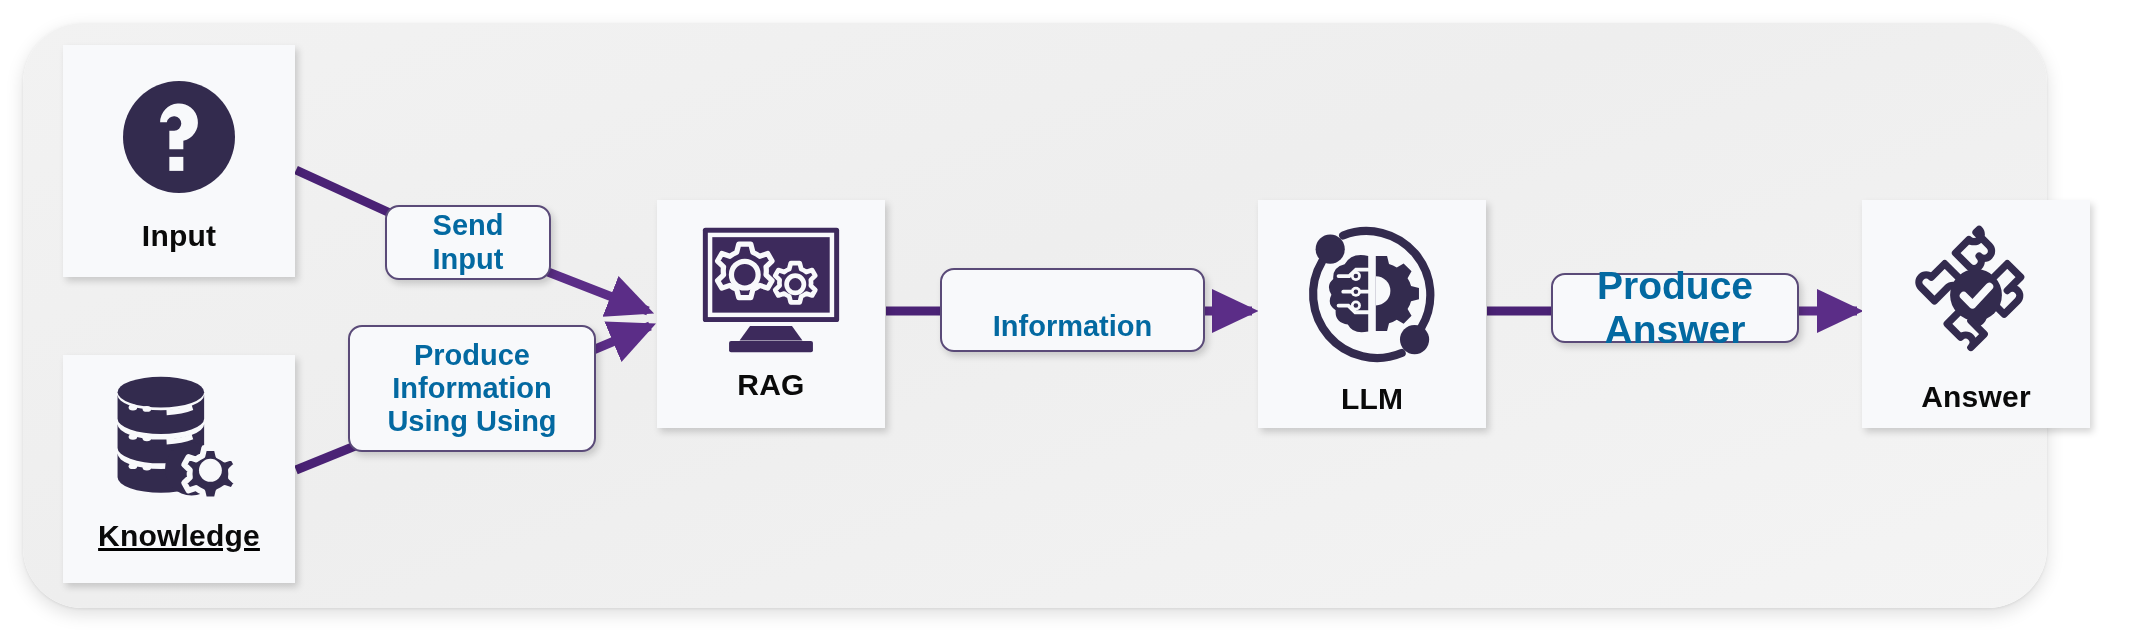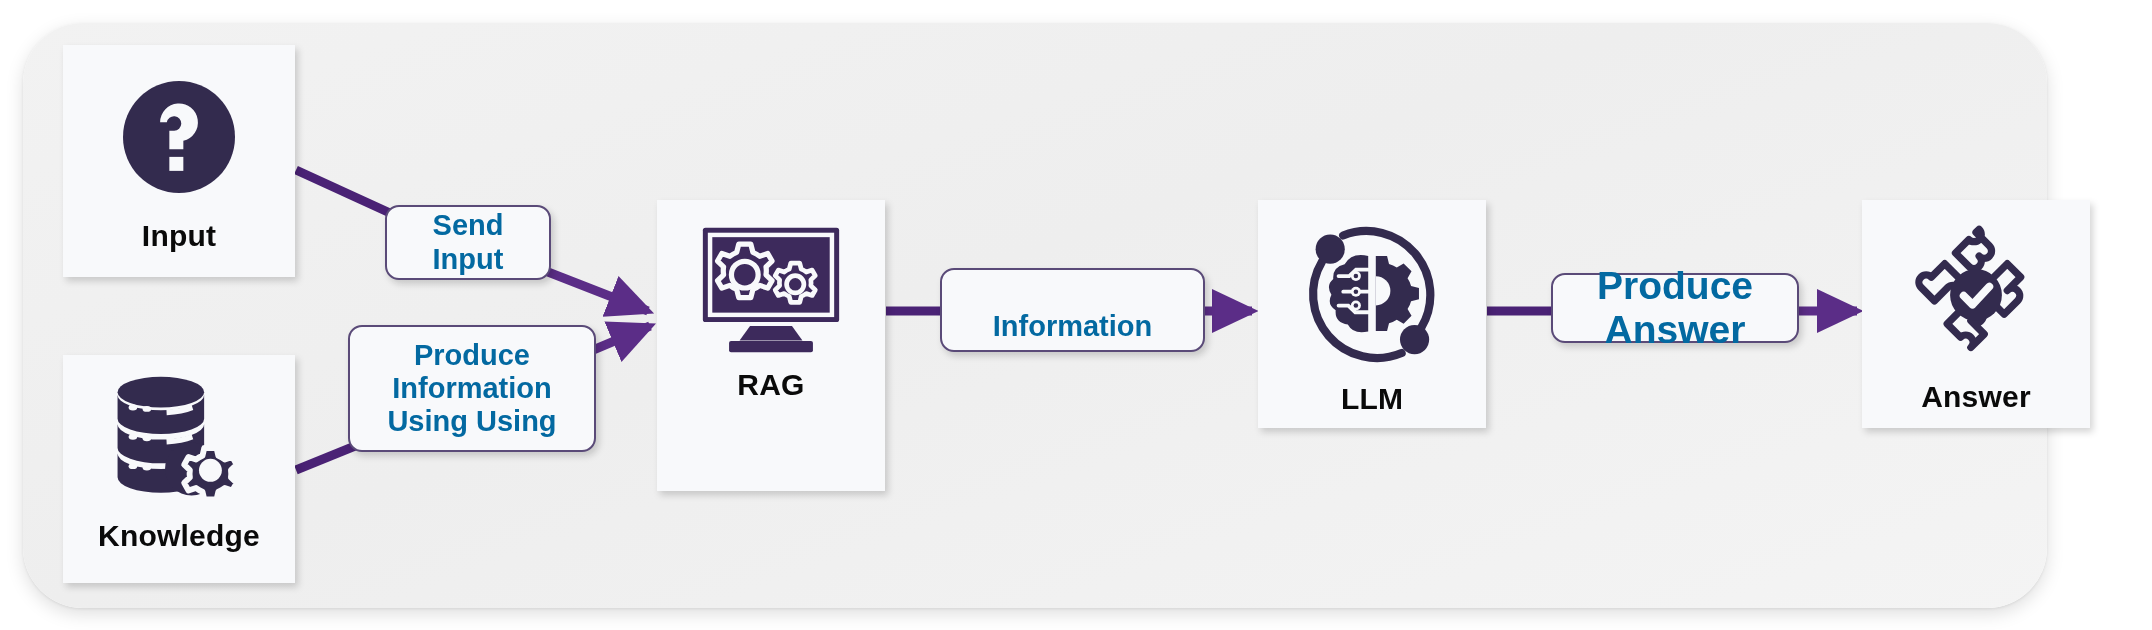--- a/index.html
+++ b/index.html
@@ -28,22 +28,22 @@
     display:flex;flex-direction:column;align-items:center;justify-content:flex-start;
     box-sizing:border-box;
   }
   .node .glyph{display:flex;align-items:center;justify-content:center;}
   .node .caption{
     font-size:30px;font-weight:700;color:#0a0a0a;letter-spacing:.2px;
     line-height:1;text-align:center;white-space:nowrap;
   }
 
   #node-input   {left:63px; top:45px;  width:232px;height:232px;padding-top:22px;}
-  #node-knowledge{left:63px;top:355px; width:232px;height:228px;padding-top:16px;}
-  #node-rag     {left:657px;top:200px; width:228px;height:291px;padding-top:22px;}
+  #node-knowledge{left:63px;top:355px; width:232px;height:228px;padding-top:16px;text-decoration:underline;}
+  #node-rag     {left:657px;top:200px; width:228px;height:228px;padding-top:22px;}
   #node-llm     {left:1258px;top:200px;width:228px;height:228px;padding-top:18px;}
   #node-answer  {left:1862px;top:200px;width:228px;height:228px;padding-top:16px;}
 
   #node-input   .caption{margin-top:14px;}
   #node-knowledge .caption{margin-top:10px;}
   #node-rag     .caption{margin-top:16px;}
   #node-llm     .caption{margin-top:14px;}
   #node-answer  .caption{margin-top:8px;}
 
   

